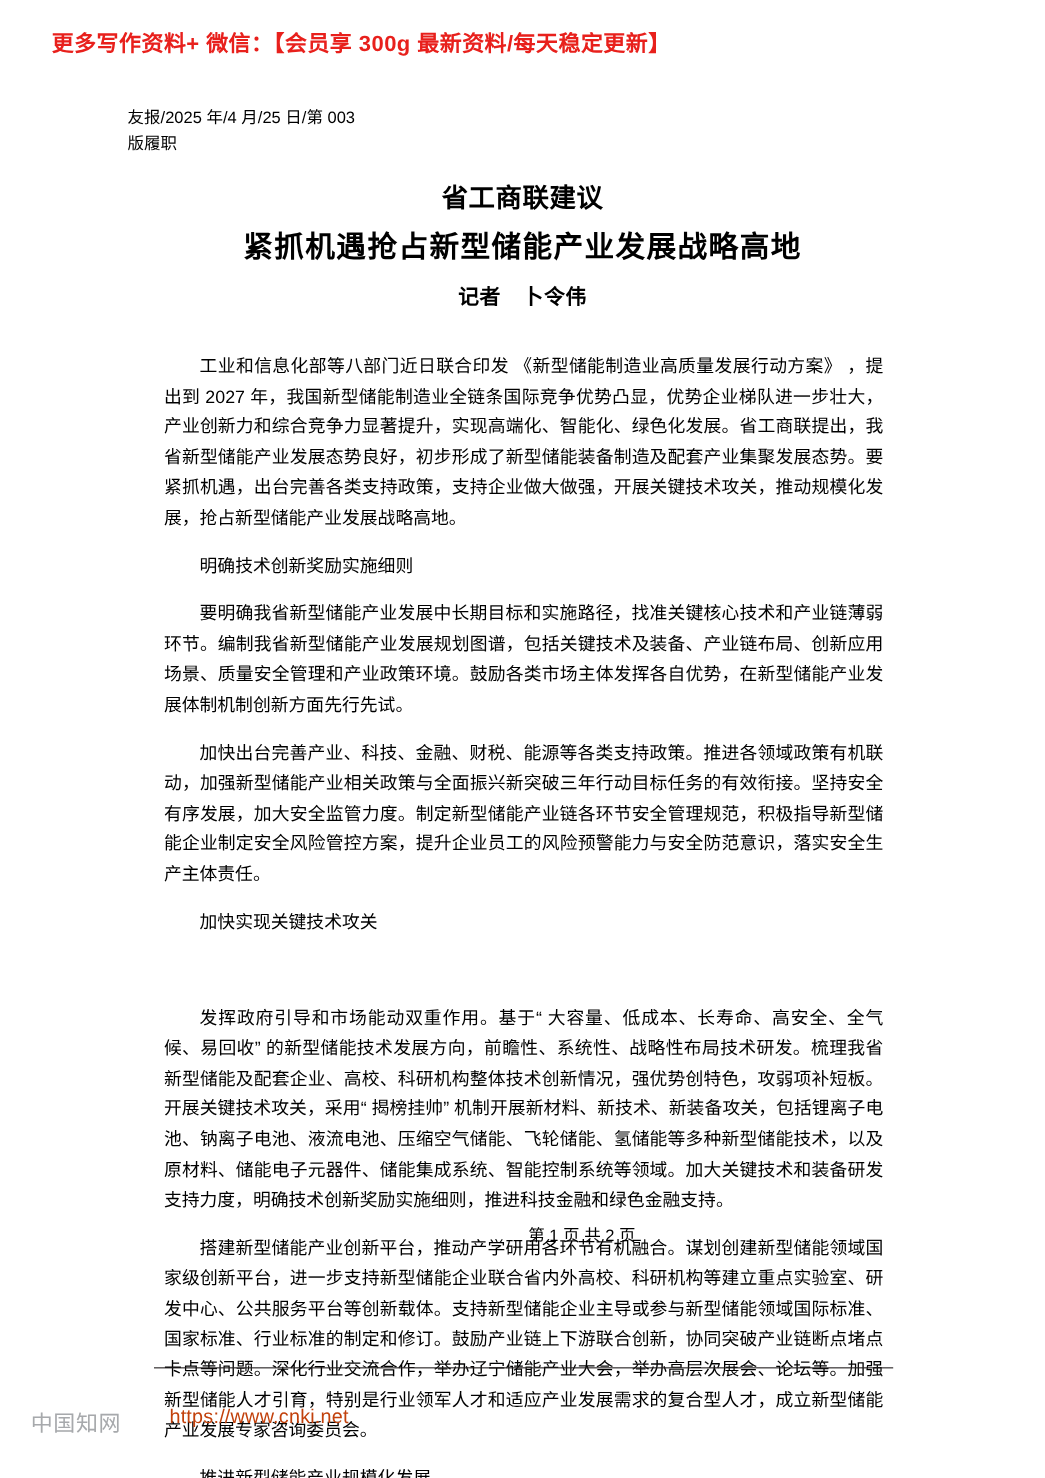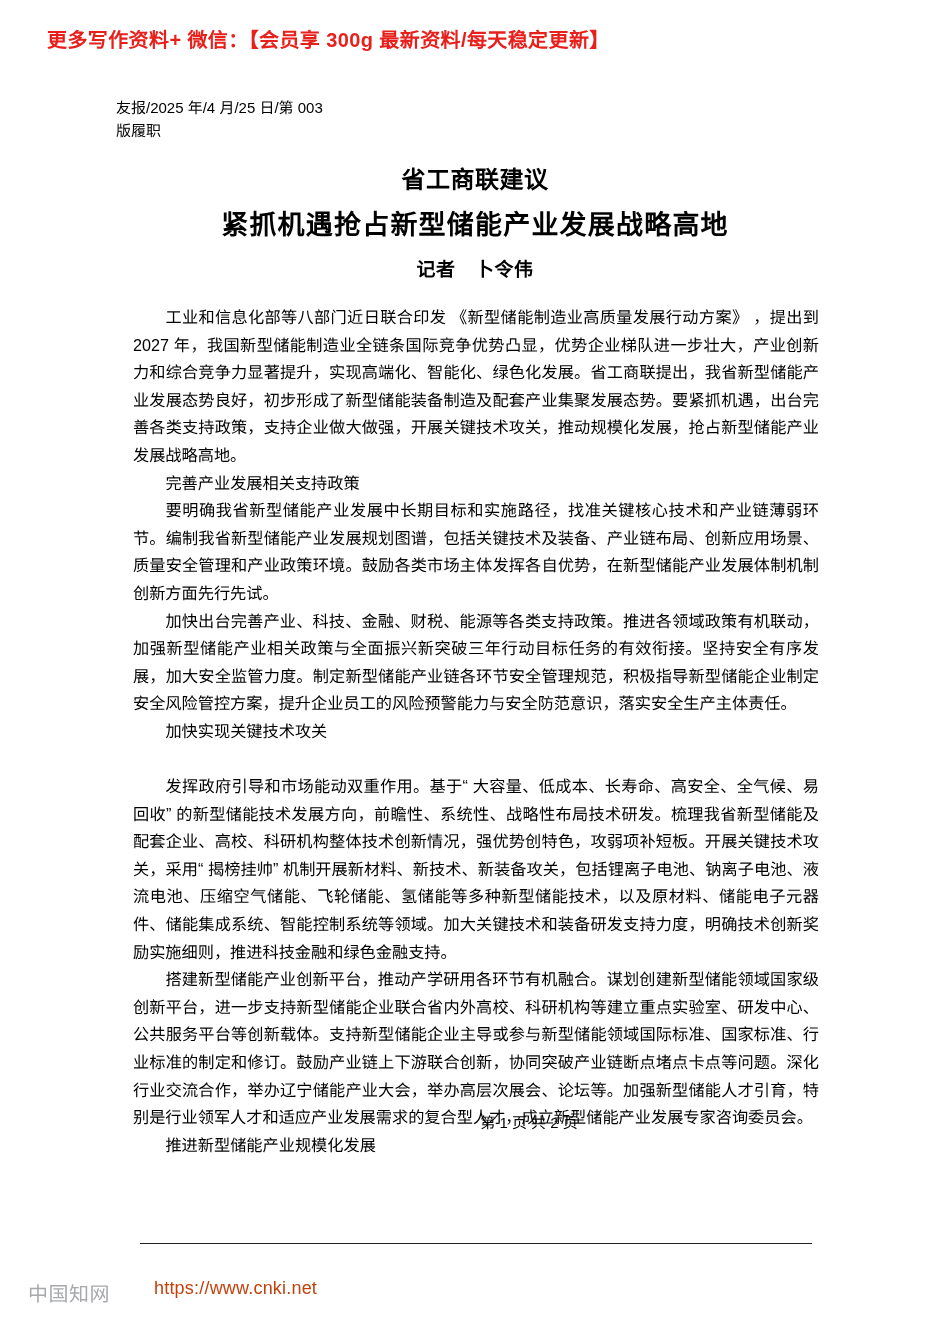--- a/index.html
+++ b/index.html
@@ -90,21 +90,21 @@
     top: 304px;
     left: 133px;
     width: 686px;
     font-size: 16.2px;
     line-height: 27.6px;
     text-align: justify;
     text-justify: inter-ideograph;
     letter-spacing: 0px;
   }
   #body-text p {
-    margin: 0;
+    margin: 16px;
     text-indent: 2em;
   }
   #body-text p.gap { height: 27.6px; }
 
   
   #page-number {
     position: absolute;
     top: 1111px;
     left: 0;
     width: 950px;
@@ -160,21 +160,21 @@
     <div>友报/2025 年/4 月/25 日/第 003</div>
     <div>版履职</div>
   </div>
 
   <div id="kicker">省工商联建议</div>
   <div id="doc-title">紧抓机遇抢占新型储能产业发展战略高地</div>
   <div id="byline">记者　卜令伟</div>
 
   <div id="body-text">
       <p>工业和信息化部等八部门近日联合印发 《新型储能制造业高质量发展行动方案》 ，提出到 2027 年，我国新型储能制造业全链条国际竞争优势凸显，优势企业梯队进一步壮大，产业创新力和综合竞争力显著提升，实现高端化、智能化、绿色化发展。省工商联提出，我省新型储能产业发展态势良好，初步形成了新型储能装备制造及配套产业集聚发展态势。要紧抓机遇，出台完善各类支持政策，支持企业做大做强，开展关键技术攻关，推动规模化发展，抢占新型储能产业发展战略高地。</p>
-      <p>完善产业发展相关支持政策</p>
+      <p>明确技术创新奖励实施细则</p>
       <p>要明确我省新型储能产业发展中长期目标和实施路径，找准关键核心技术和产业链薄弱环节。编制我省新型储能产业发展规划图谱，包括关键技术及装备、产业链布局、创新应用场景、质量安全管理和产业政策环境。鼓励各类市场主体发挥各自优势，在新型储能产业发展体制机制创新方面先行先试。</p>
       <p>加快出台完善产业、科技、金融、财税、能源等各类支持政策。推进各领域政策有机联动，加强新型储能产业相关政策与全面振兴新突破三年行动目标任务的有效衔接。坚持安全有序发展，加大安全监管力度。制定新型储能产业链各环节安全管理规范，积极指导新型储能企业制定安全风险管控方案，提升企业员工的风险预警能力与安全防范意识，落实安全生产主体责任。</p>
       <p>加快实现关键技术攻关</p>
       <p class="gap"></p>
       <p>发挥政府引导和市场能动双重作用。基于“ 大容量、低成本、长寿命、高安全、全气候、易回收” 的新型储能技术发展方向，前瞻性、系统性、战略性布局技术研发。梳理我省新型储能及配套企业、高校、科研机构整体技术创新情况，强优势创特色，攻弱项补短板。开展关键技术攻关，采用“ 揭榜挂帅” 机制开展新材料、新技术、新装备攻关，包括锂离子电池、钠离子电池、液流电池、压缩空气储能、飞轮储能、氢储能等多种新型储能技术，以及原材料、储能电子元器件、储能集成系统、智能控制系统等领域。加大关键技术和装备研发支持力度，明确技术创新奖励实施细则，推进科技金融和绿色金融支持。</p>
       <p>搭建新型储能产业创新平台，推动产学研用各环节有机融合。谋划创建新型储能领域国家级创新平台，进一步支持新型储能企业联合省内外高校、科研机构等建立重点实验室、研发中心、公共服务平台等创新载体。支持新型储能企业主导或参与新型储能领域国际标准、国家标准、行业标准的制定和修订。鼓励产业链上下游联合创新，协同突破产业链断点堵点卡点等问题。深化行业交流合作，举办辽宁储能产业大会，举办高层次展会、论坛等。加强新型储能人才引育，特别是行业领军人才和适应产业发展需求的复合型人才，成立新型储能产业发展专家咨询委员会。</p>
       <p>推进新型储能产业规模化发展</p>
     </div>
 
   <div id="page-number">

